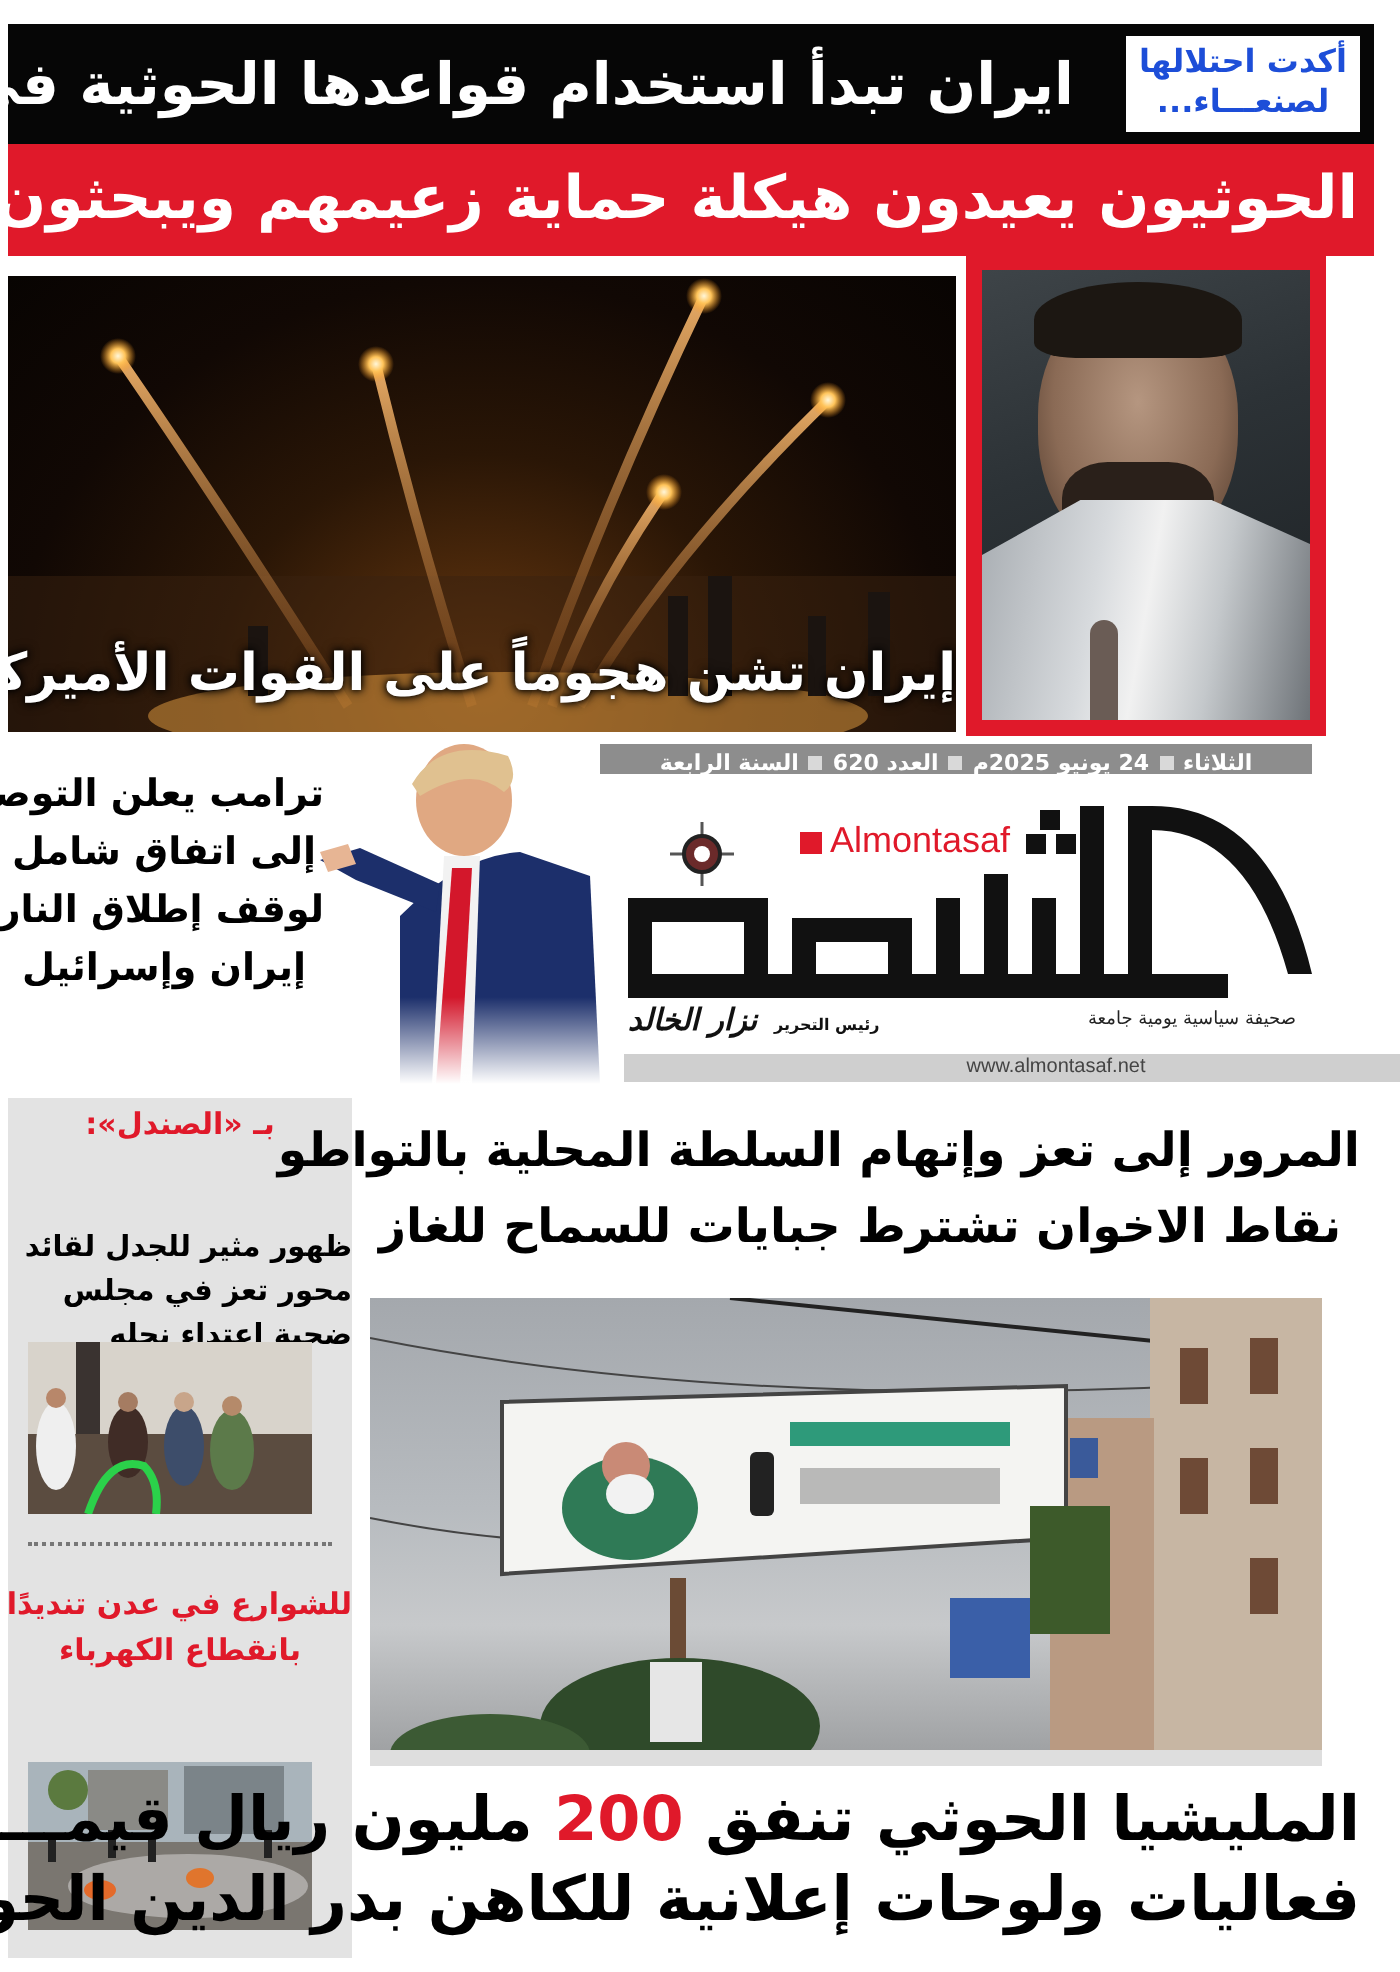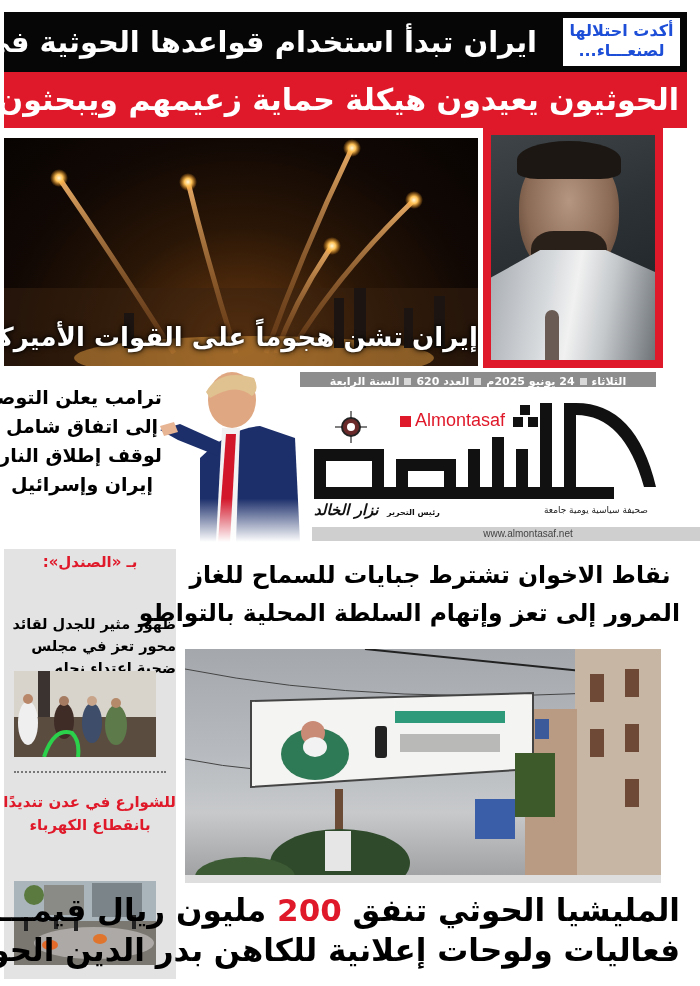--- a/index.html
+++ b/index.html
@@ -251,22 +251,22 @@
       <ellipse cx="86" cy="58" rx="7" ry="5" fill="#e0752d"></ellipse>
       <rect x="10" y="36" width="4" height="14" fill="#222"></rect>
       <rect x="40" y="34" width="4" height="14" fill="#222"></rect>
       <rect x="60" y="36" width="4" height="14" fill="#222"></rect>
       <rect x="118" y="34" width="4" height="14" fill="#222"></rect>
     </svg>
   </div>
 </div>
 
 <div class="abs main-headline rtl">
+  <div>المرور إلى تعز وإتهام السلطة المحلية بالتواطو</div>
   <div>نقاط الاخوان تشترط جبايات للسماح للغاز</div>
-  <div>المرور إلى تعز وإتهام السلطة المحلية بالتواطو</div>
 </div>
 
 <div class="abs main-photo">
   <svg width="476" height="234" viewBox="0 0 476 234">
     <path d="M0 20 Q200 60 476 40" stroke="#444" stroke-width="1" fill="none"></path>
     <path d="M180 0 L476 30" stroke="#222" stroke-width="2" fill="none"></path>
     <path d="M0 110 Q150 140 300 100" stroke="#444" stroke-width="1" fill="none"></path>
 
     <rect x="390" y="0" width="86" height="234" fill="#c7b6a3"></rect>
     <rect x="405" y="25" width="14" height="28" fill="#6e4a36"></rect>

